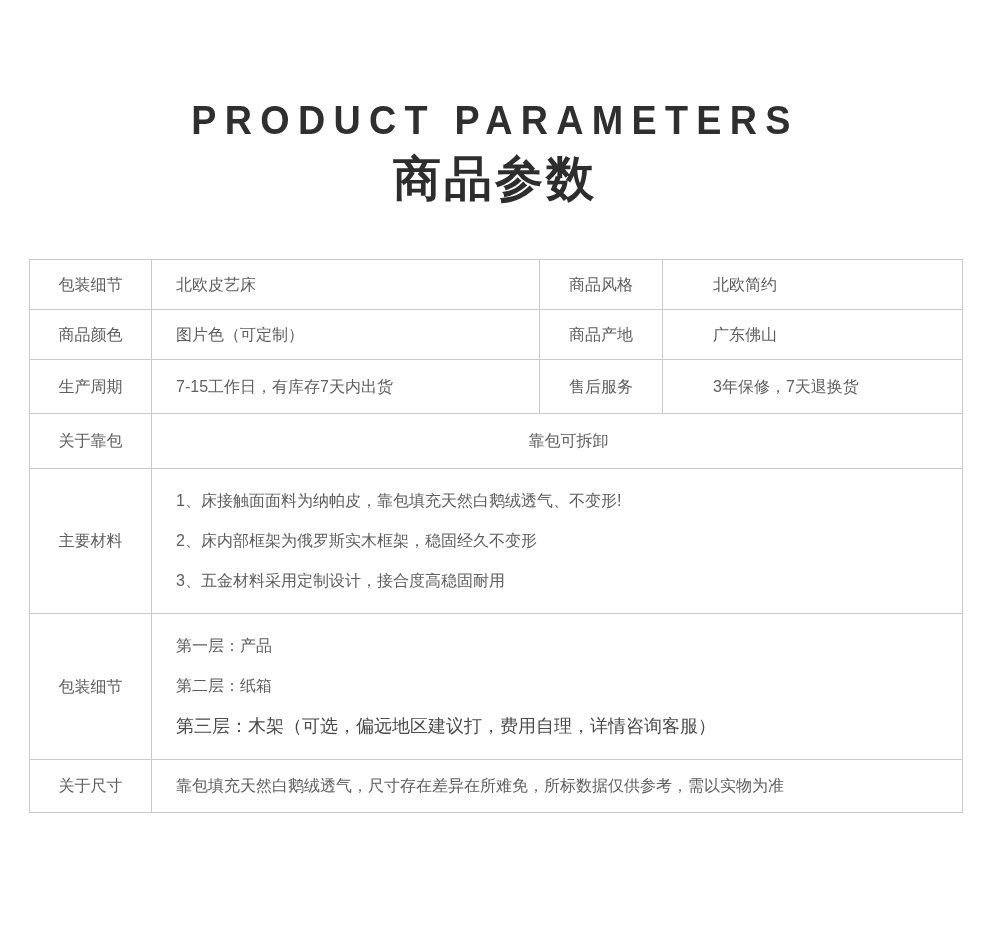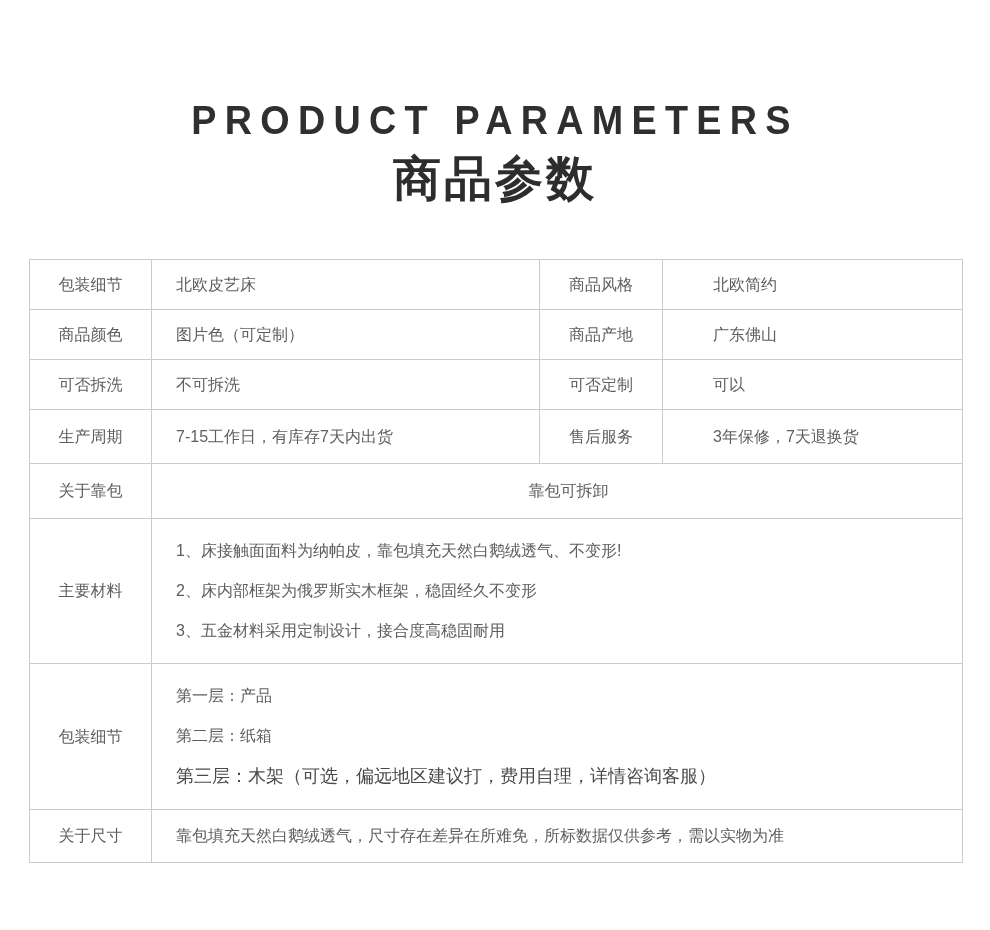--- a/index.html
+++ b/index.html
@@ -92,26 +92,20 @@
       <td class="val-r">北欧简约</td>
     </tr>
 
     <tr class="h-std">
       <td class="lbl">商品颜色</td>
       <td class="val">图片色（可定制）</td>
       <td class="lbl">商品产地</td>
       <td class="val-r">广东佛山</td>
     </tr>
 
-    <tr class="h-std">
-      <td class="lbl">可否拆洗</td>
-      <td class="val">不可拆洗</td>
-      <td class="lbl">可否定制</td>
-      <td class="val-r">可以</td>
-    </tr>
 
     <tr class="h-std2">
       <td class="lbl">生产周期</td>
       <td class="val em">7-15工作日，有库存7天内出货</td>
       <td class="lbl">售后服务</td>
       <td class="val-r em">3年保修，7天退换货</td>
     </tr>
 
     <tr class="h-cush">
       <td class="lbl">关于靠包</td>

